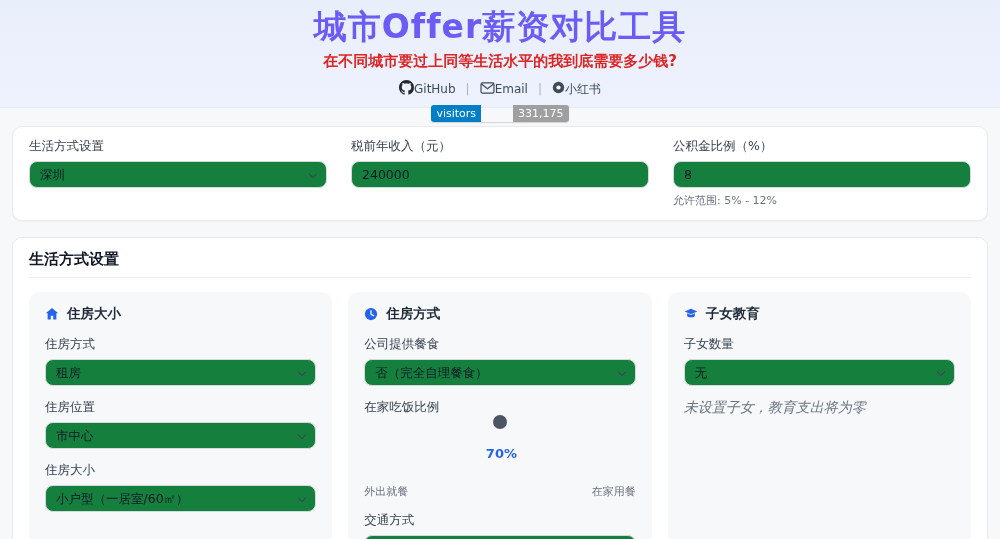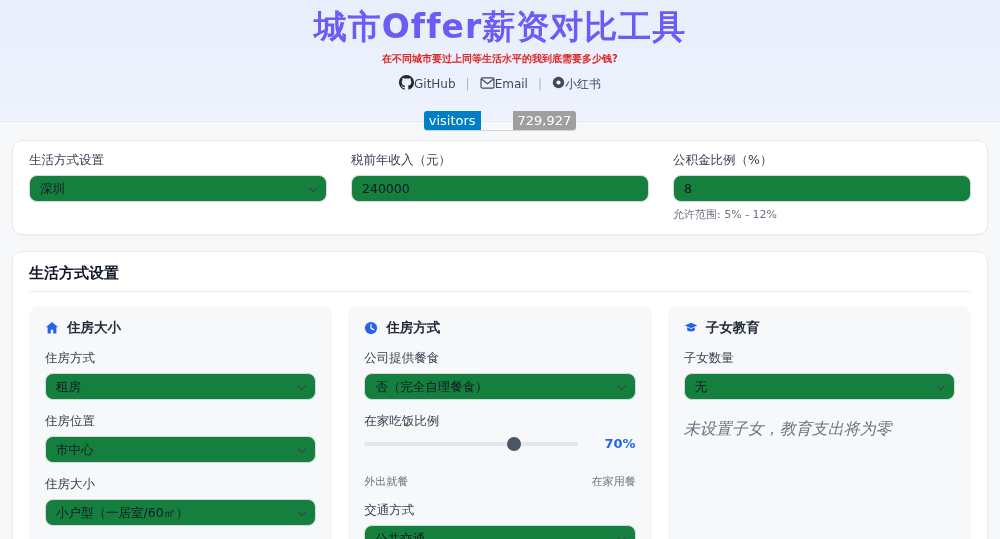--- a/index.html
+++ b/index.html
@@ -5,36 +5,36 @@
   * { box-sizing: border-box; margin: 0; padding: 0; }
   html,body { width:1000px; height:539px; overflow:hidden; }
   body {
     font-family: "DejaVu Sans", "Liberation Sans", sans-serif;
     background:#f7f8fa;
     color:#1f2937;
   }
 
   
   .hero {
-    height:122px;
+    height:108px;
     background:linear-gradient(180deg,#e9eefb 0%,#edf2fd 100%);
     border-bottom:1px solid #e4e9f3;
     text-align:center;
     padding-top:9px;
   }
   .hero h1 {
     font-size:33px;
     font-weight:800;
     letter-spacing:1px;
     color:#6c5cf5;
     line-height:1.1;
   }
   .hero .subtitle {
     margin-top:7px;
-    font-size:10px;
+    font-size:15px;
     font-weight:700;
     color:#dc2626;
   }
   .links {
     margin-top:9px;
     display:flex;
     justify-content:center;
     align-items:center;
     gap:10px;
     font-size:12px;
@@ -42,23 +42,23 @@
   }
   .links a {
     display:inline-flex;
     align-items:center;
     color:#3f4a5c;
     text-decoration:none;
     cursor:pointer;
   }
   .links .sep { color:#aab3c2; }
   .badge {
-    margin-top:18px;
+    margin-top:7px;
     display:inline-flex;
-    font-size:13px;
+    font-size:11px;
     line-height:1;
     border-radius:3px;
     overflow:hidden;
     color:#fff;
     box-shadow:0 1px 1px rgba(0,0,0,.15);
     gap:32px;
   }
   .badge .badge-left  { background:#007ec6; padding:3px 5px; }
   .badge .badge-right { background:#9f9f9f; padding:3px 5px; }
 
@@ -151,20 +151,21 @@
   }
   .sub-card .field-label { margin-top:13px; }
   .icon-blue { color:#2563eb; display:inline-flex; }
 
   
   .slider-row {
     display:flex;
     align-items:center;
     gap:24px;
     margin-top:3px;
+    flex-direction:column;
   }
   .slider-track {
     position:relative;
     flex:1;
     height:4px;
     border-radius:2px;
     background:#e3e6eb;
     cursor:pointer;
   }
   .slider-thumb {
@@ -184,22 +185,22 @@
     text-align:right;
   }
   .slider-ends {
     display:flex;
     justify-content:space-between;
     margin-top:23px;
     font-size:11px;
     color:#6b7280;
   }
   .note {
-    margin-top:19px;
-    font-size:16px;
+    margin-top:13px;
+    font-size:14px;
     font-style:italic;
     color:#6b7280;
   }
 </style>
 </head>
 <body>
 
 <header class="hero">
   <h1>城市Offer薪资对比工具</h1>
   <div class="subtitle">在不同城市要过上同等生活水平的我到底需要多少钱?</div>
@@ -231,21 +232,21 @@
             <circle cx="8" cy="8" r="2.6" fill="#fff"></circle>
             <rect x="7" y="1" width="2" height="3" fill="#3f4a5c"></rect>
           </svg>
       </span>
       <span>小红书</span>
     </a>
   </div>
 
   <div class="badge">
     <span class="badge-left">visitors</span>
-    <span class="badge-right">729,927</span>
+    <span class="badge-right">331,175</span>
   </div>
 </header>
 
 <div class="main">
 
   <section class="card top-form">
     <div>
       <label class="field-label">生活方式设置</label>
       <div class="control">
         <select>

